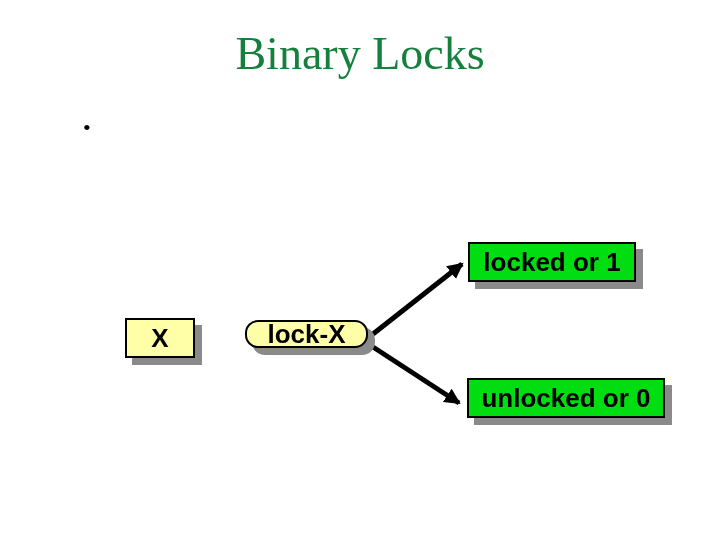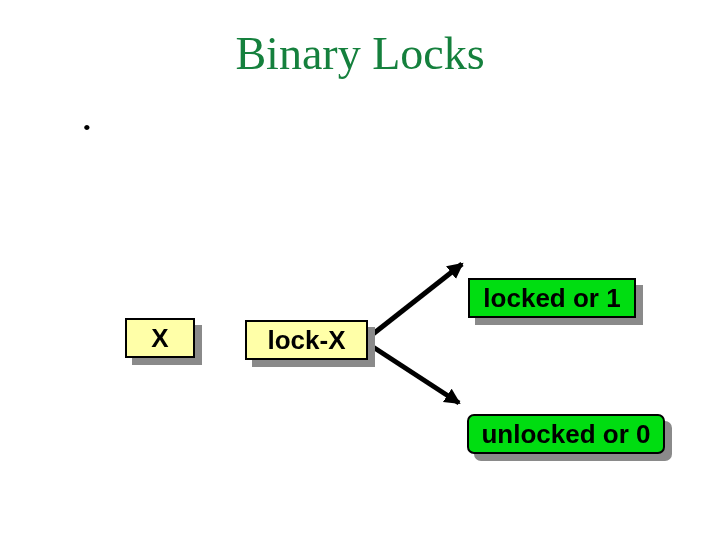--- a/index.html
+++ b/index.html
@@ -51,25 +51,25 @@
     display: flex;
     align-items: center;
     justify-content: center;
     font-family: "Liberation Sans", "DejaVu Sans", sans-serif;
     font-weight: bold;
     font-size: 26px;
     color: #000000;
     white-space: nowrap;
   }
   .yellow { background: #FFFFA8; }
-  .green  { background: #00DD11; margin-top: 36px; }
+  .green  { background: #00DD11; }
   #box-x        { left: 125px; top: 318px; width: 70px;  height: 40px; }
-  #box-lockx    { left: 245px; top: 320px; width: 123px; height: 40px; }
+  #box-lockx    { left: 245px; top: 320px; width: 123px; height: 28px; border-radius: 13px; }
   #box-locked   { left: 468px; top: 242px; width: 168px; height: 40px; }
-  #box-unlocked { left: 467px; top: 378px; width: 198px; height: 40px; border-radius: 7px; }
+  #box-unlocked { left: 467px; top: 378px; width: 198px; height: 40px; }
   .arrows {
     position: absolute;
     left: 0; top: 0;
     pointer-events: none;
   }
 </style>
 </head>
 <body>
 
 <div class="slide">

